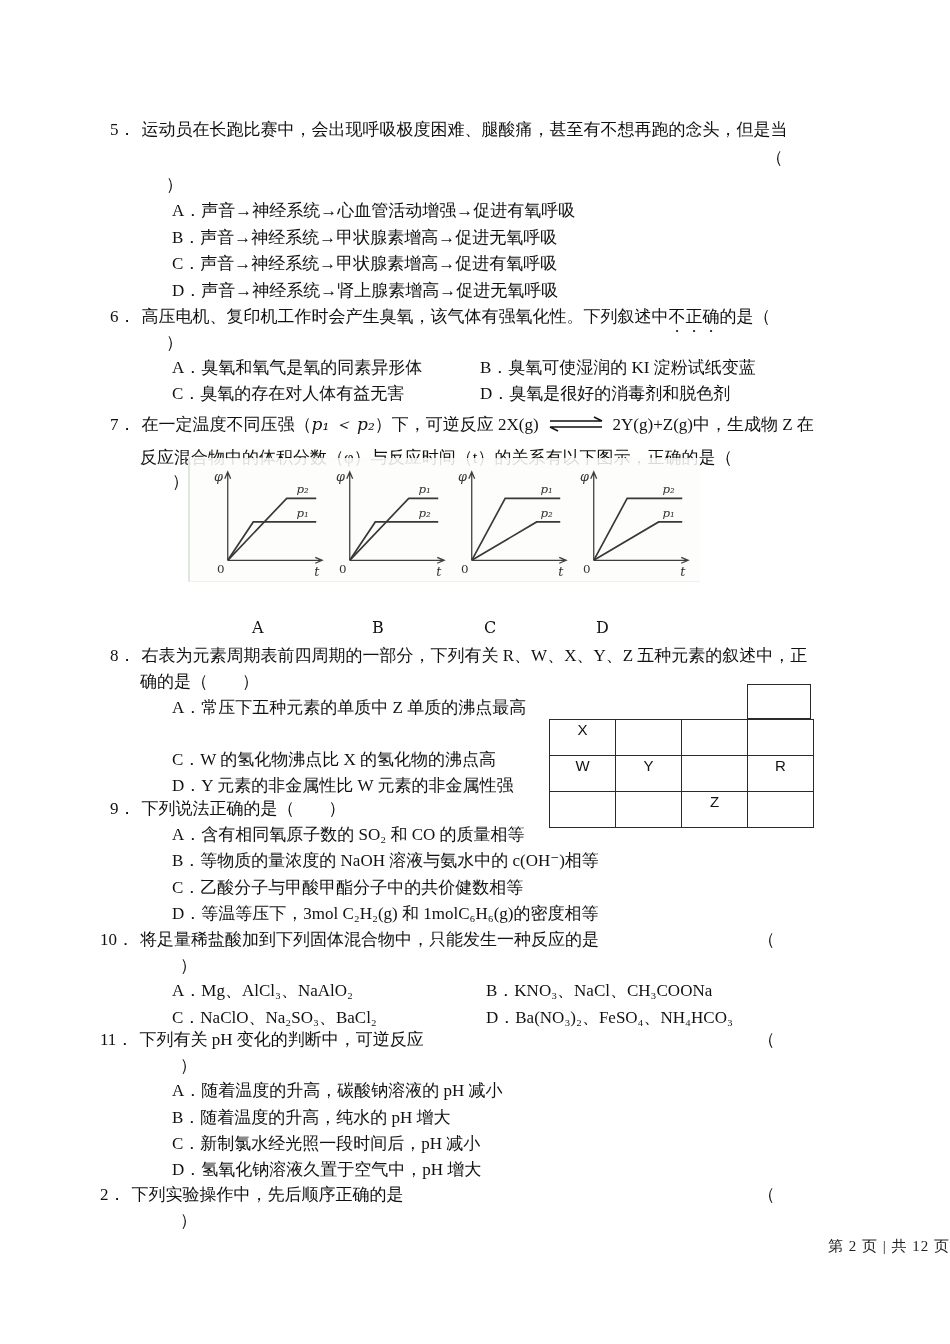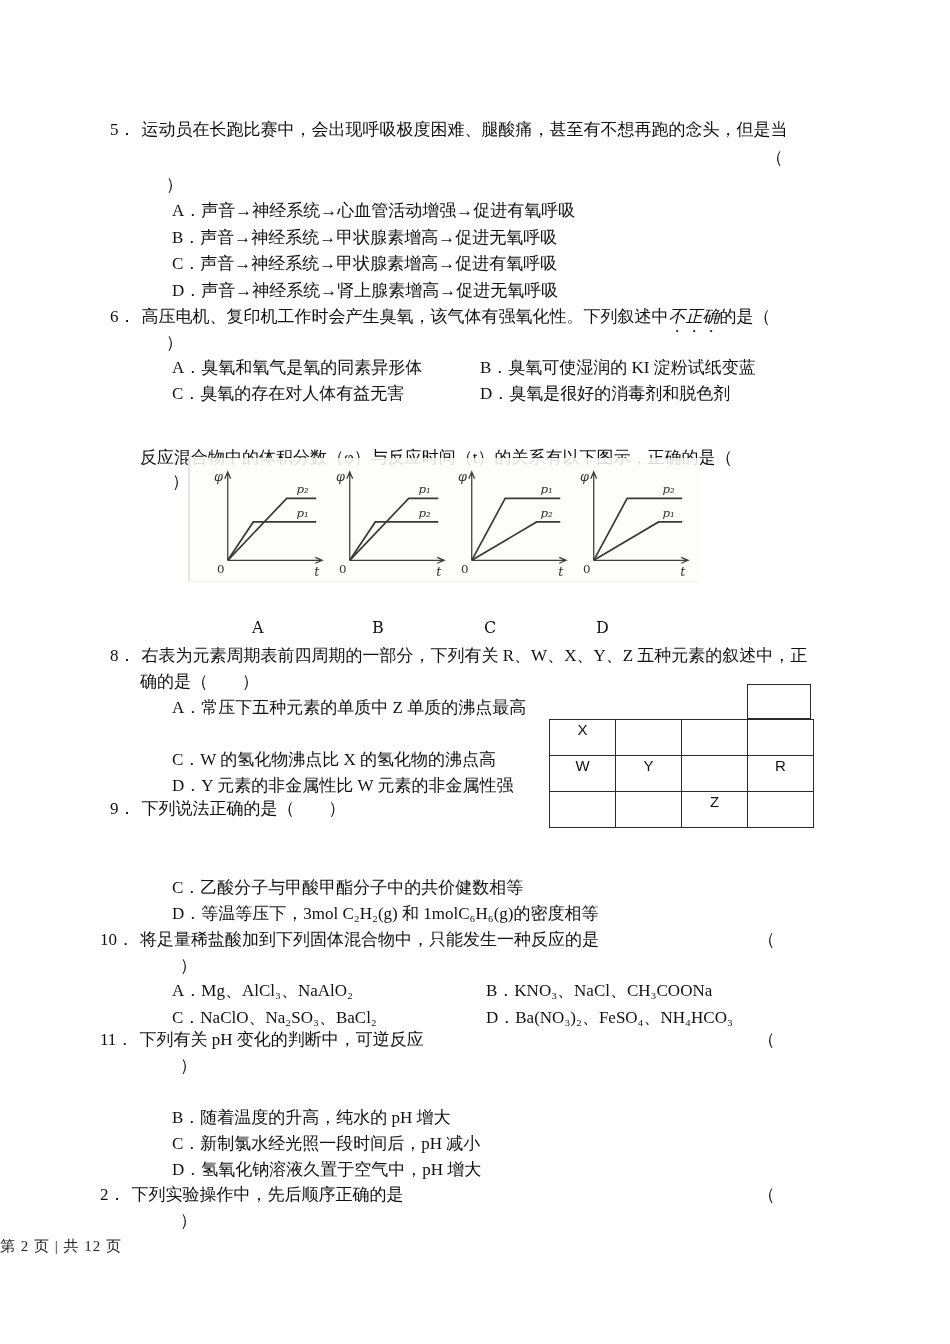--- a/index.html
+++ b/index.html
@@ -4,21 +4,21 @@
 <style>
   html,body{margin:0;padding:0;background:#ffffff;}
   #page{
     position:relative;width:950px;height:1344px;background:#ffffff;overflow:hidden;
     font-family:"Liberation Serif","DejaVu Serif",serif;color:#111;font-size:17px;
   }
   .ln{position:absolute;white-space:nowrap;line-height:24px;}
   .qn{display:inline-block;margin-right:6px;}
   .emph{
     -webkit-text-emphasis:filled dot;-webkit-text-emphasis-position:under right;
-    text-emphasis:filled dot;text-emphasis-position:under right;font-style:italic;
+    text-emphasis:filled dot;text-emphasis-position:under right;
   }
   .ital{font-style:italic;font-family:"DejaVu Serif",serif;}
   .eqarrow{display:inline-block;vertical-align:-2px;margin:0 8px;}
   .eqarrow path{stroke:#111;stroke-width:1.4;fill:none;}
 
   
   #graphs{
     position:absolute;left:188px;top:458px;width:512px;height:124px;
     background:rgba(253,253,251,0.86);
     border-left:2px solid #dfe9da;border-bottom:1px solid #eef2ec;
@@ -42,21 +42,21 @@
     position:absolute;left:0;top:35px;display:grid;
     grid-template-columns:repeat(4,66px);grid-auto-rows:36px;
     border-left:1.5px solid #2b2b2b;border-top:1.5px solid #2b2b2b;background:#fff;
   }
   .pt-cell{
     border-right:1.5px solid #2b2b2b;border-bottom:1.5px solid #2b2b2b;
     box-sizing:border-box;text-align:center;padding-top:1px;
     font-family:"Liberation Sans",sans-serif;font-size:15px;color:#111;
   }
   .footer{
-    position:absolute;left:0;top:1237px;width:100%;text-align:left;
+    position:absolute;left:0;top:1237px;width:100%;text-align:right;
     font-size:15px;color:#222;letter-spacing:1px;
   }
 </style>
 </head>
 <body>
 
 <div id="page">
 
   <div class="ln" style="left:110px;top:118px"><span class="qn">5．</span><span>运动员在长跑比赛中，会出现呼吸极度困难、腿酸痛，甚至有不想再跑的念头，但是当</span></div>
   <div class="ln" style="left:766px;top:146px">（</div>
@@ -66,20 +66,23 @@
   <div class="ln" style="left:172px;top:252px">C．声音→神经系统→甲状腺素增高→促进有氧呼吸</div>
   <div class="ln" style="left:172px;top:279px">D．声音→神经系统→肾上腺素增高→促进无氧呼吸</div>
 
   <div class="ln" style="left:110px;top:305px"><span class="qn">6．</span><span>高压电机、复印机工作时会产生臭氧，该气体有强氧化性。下列叙述中</span><span class="emph">不正确</span><span>的是（</span></div>
   <div class="ln" style="left:166px;top:331px">）</div>
   <div class="ln" style="left:172px;top:356px">A．臭氧和氧气是氧的同素异形体</div>
   <div class="ln" style="left:480px;top:356px">B．臭氧可使湿润的 KI 淀粉试纸变蓝</div>
   <div class="ln" style="left:172px;top:382px">C．臭氧的存在对人体有益无害</div>
   <div class="ln" style="left:480px;top:382px">D．臭氧是很好的消毒剂和脱色剂</div>
 
+  <div class="ln" style="left:110px;top:412px"><span class="qn">7．</span><span>在一定温度不同压强（</span><span class="ital">p₁ ＜ p₂</span><span>）下，可逆反应 2X(g)</span><svg class="eqarrow" width="58" height="16" viewBox="0 0 58 16">
+        <path d="M3 5 L55 5 M47 1 L55 5 M3 11 L55 11 M11 15 L3 11"></path>
+      </svg><span>2Y(g)+Z(g)中，生成物 Z 在</span></div>
   <div class="ln" style="left:140px;top:446px;z-index:1">反应混合物中的体积分数（φ）与反应时间（t）的关系有以下图示，正确的是（</div>
   <div class="ln" style="left:172px;top:470px;z-index:3">）</div>
 
   <div id="graphs">
     <svg class="panel" viewBox="0 0 120 122">
         <path d="M16 103 L16 13 M13 20 L16 13 L19 20" class="ax"></path>
         <path d="M16 103 L112 103 M105 100 L112 103 L105 106" class="ax"></path>
         <text x="2" y="22" class="glbl">φ</text>
         <text x="104" y="119" class="glbl">t</text>
         <text x="5" y="116" class="gnum">0</text>
@@ -145,34 +148,37 @@
       <div class="pt-cell"></div>
       <div class="pt-cell">R</div>
       <div class="pt-cell"></div>
       <div class="pt-cell"></div>
       <div class="pt-cell">Z</div>
       <div class="pt-cell"></div>
     </div>
   </div>
 
   <div class="ln" style="left:110px;top:797px"><span class="qn">9．</span><span>下列说法正确的是（　　）</span></div>
+  <div class="ln" style="left:172px;top:823px">A．含有相同氧原子数的 SO₂ 和 CO 的质量相等</div>
+  <div class="ln" style="left:172px;top:849px">B．等物质的量浓度的 NaOH 溶液与氨水中的 c(OH⁻)相等</div>
   <div class="ln" style="left:172px;top:876px">C．乙酸分子与甲酸甲酯分子中的共价健数相等</div>
   <div class="ln" style="left:172px;top:902px">D．等温等压下，3mol C₂H₂(g) 和 1molC₆H₆(g)的密度相等</div>
 
   <div class="ln" style="left:100px;top:928px"><span class="qn">10．</span><span>将足量稀盐酸加到下列固体混合物中，只能发生一种反应的是</span></div>
   <div class="ln" style="left:758px;top:928px">（</div>
   <div class="ln" style="left:180px;top:954px">）</div>
   <div class="ln" style="left:172px;top:979px">A．Mg、AlCl₃、NaAlO₂</div>
   <div class="ln" style="left:486px;top:979px">B．KNO₃、NaCl、CH₃COONa</div>
   <div class="ln" style="left:172px;top:1006px">C．NaClO、Na₂SO₃、BaCl₂</div>
   <div class="ln" style="left:486px;top:1006px">D．Ba(NO₃)₂、FeSO₄、NH₄HCO₃</div>
 
   <div class="ln" style="left:100px;top:1028px"><span class="qn">11．</span><span>下列有关 pH 变化的判断中，可逆反应</span></div>
   <div class="ln" style="left:758px;top:1028px">（</div>
   <div class="ln" style="left:180px;top:1054px">）</div>
+  <div class="ln" style="left:172px;top:1079px">A．随着温度的升高，碳酸钠溶液的 pH 减小</div>
   <div class="ln" style="left:172px;top:1106px">B．随着温度的升高，纯水的 pH 增大</div>
   <div class="ln" style="left:172px;top:1132px">C．新制氯水经光照一段时间后，pH 减小</div>
   <div class="ln" style="left:172px;top:1158px">D．氢氧化钠溶液久置于空气中，pH 增大</div>
 
   <div class="ln" style="left:100px;top:1183px"><span class="qn">2．</span><span>下列实验操作中，先后顺序正确的是</span></div>
   <div class="ln" style="left:758px;top:1183px">（</div>
   <div class="ln" style="left:180px;top:1209px">）</div>
 
   <div class="footer">第 2 页 | 共 12 页</div>
 

